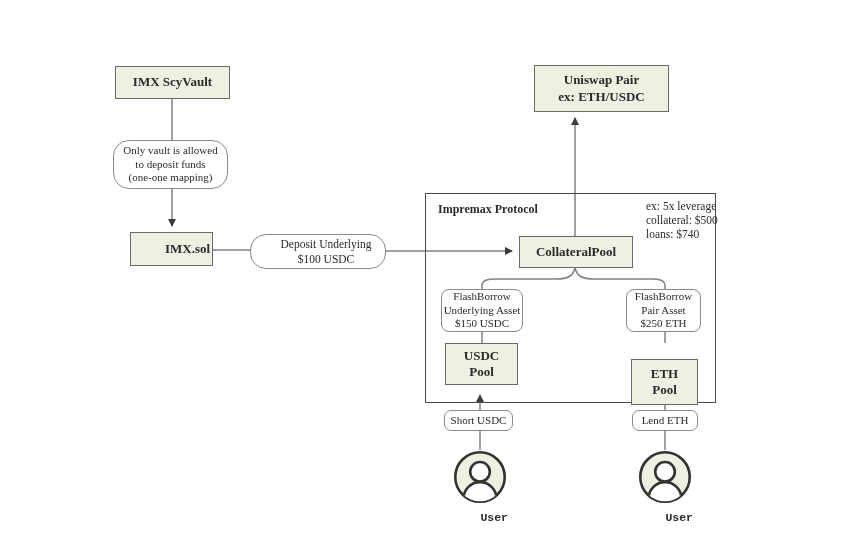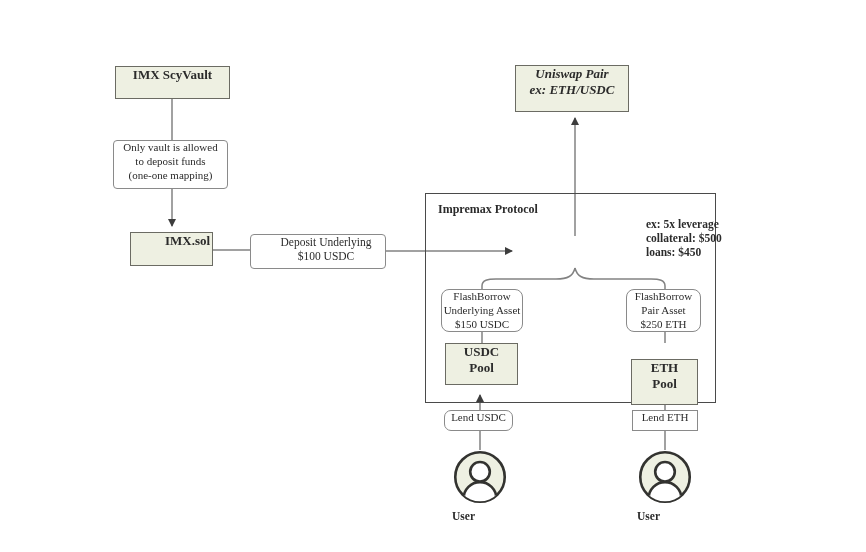--- a/index.html
+++ b/index.html
@@ -21,35 +21,35 @@
     left: 0; top: 0;
     width: 866px; height: 552px;
     z-index: 0;
   }
   .node {
     position: absolute;
     box-sizing: border-box;
     display: flex;
     flex-direction: column;
     align-items: center;
-    justify-content: flex-start;
+    justify-content: center;
     text-align: center;
     z-index: 2;
     line-height: 1.25;
   }
   .filled-box {
     background: #eef0e2;
     border: 1.6px solid #6b6b63;
     font-weight: bold;
     font-size: 13px;
   }
   .note {
     background: #ffffff;
     border: 1.3px solid #8a8a8a;
-    border-radius: 4px;
+    border-radius: 16px;
     font-size: 11.5px;
   }
   .container-box {
     position: absolute;
     box-sizing: border-box;
     background: transparent;
     border: 1.6px solid #4a4a4a;
     z-index: 1;
   }
   .container-title {
@@ -64,22 +64,23 @@
     font-size: 11.5px;
     text-align: left;
     z-index: 2;
     line-height: 1.22;
     white-space: nowrap;
   }
   .user-node {
     position: absolute;
     display: flex;
     flex-direction: column;
-    align-items: flex-start;
-    z-index: 2;
+    align-items: flex-end;
+    z-index: 2;
+    font-family: Liberation Mono, monospace;
   }
   .user-label {
     font-weight: bold;
     font-size: 11.5px;
     margin-top: 1px;
   }
   .small-note { font-size: 11px; }
 </style>
 </head>
 <body>
@@ -114,24 +115,24 @@
 
       <path d="M665 410 V395" marker-end="url(#arrow)"></path>
 
       <path d="M480 450 V431"></path>
       <path d="M665 450 V431"></path>
     </g>
   </svg>
 
   <div class="container-box" style="left:425px; top:193px; width:291px; height:210px;"></div>
   <div class="container-title" style="left:438px; top:202px;">Impremax Protocol</div>
-  <div class="container-note" style="left:646px; top:217px;font-weight:bold;">
+  <div class="container-note" style="left:646px; top:199px;">
     <div>ex: 5x leverage</div>
     <div>collateral: $500</div>
-    <div>loans: $450</div>
+    <div>loans: $740</div>
   </div>
 
   <div class="node filled-box" style="left:115px; top:66px; width:115px; height:33px;">
     <div>IMX ScyVault</div>
   </div>
 
   <div class="node note small-note" style="left:113px; top:140px; width:115px; height:49px;">
     <div>Only vault is allowed</div>
     <div>to deposit funds</div>
     <div>(one-one mapping)</div>
@@ -139,26 +140,29 @@
 
   <div class="node filled-box" style="left:130px; top:232px; width:83px; height:34px;padding-left:32px;">
     <div>IMX.sol</div>
   </div>
 
   <div class="node note" style="left:250px; top:234px; width:136px; height:35px;padding-left:16px;">
     <div>Deposit Underlying</div>
     <div>$100 USDC</div>
   </div>
 
-  <div class="node filled-box" style="left:515px; top:65px; width:114px; height:47px;font-style:italic;">
+  <div class="node filled-box" style="left:534px; top:65px; width:135px; height:47px;">
     <div>Uniswap Pair</div>
     <div>ex: ETH/USDC</div>
   </div>
 
 
+  <div class="node filled-box" style="left:519px; top:236px; width:114px; height:32px;">
+    <div>CollateralPool</div>
+  </div>
 
   <div class="node note small-note" style="left:441px; top:289px; width:82px; height:43px; border-radius:8px;">
     <div>FlashBorrow</div>
     <div>Underlying Asset</div>
     <div>$150 USDC</div>
   </div>
 
   <div class="node note small-note" style="left:626px; top:289px; width:75px; height:43px; border-radius:8px;">
     <div>FlashBorrow</div>
     <div>Pair Asset</div>
@@ -169,24 +173,24 @@
     <div>USDC</div>
     <div>Pool</div>
   </div>
 
   <div class="node filled-box" style="left:631px; top:359px; width:67px; height:46px;">
     <div>ETH</div>
     <div>Pool</div>
   </div>
 
   <div class="node note small-note" style="left:444px; top:410px; width:69px; height:21px; border-radius:7px;">
-    <div>Lend USDC</div>
-  </div>
-
-  <div class="node note small-note" style="left:632px; top:410px; width:66px; height:21px; border-radius:0;">
+    <div>Short USDC</div>
+  </div>
+
+  <div class="node note small-note" style="left:632px; top:410px; width:66px; height:21px; border-radius:7px;">
     <div>Lend ETH</div>
   </div>
 
   <div class="user-node" style="left:452px; top:449px; width:56px;">
     <span>
       <svg width="56" height="56" viewBox="0 0 60 60" xmlns="http://www.w3.org/2000/svg">
         <defs>
           <clipPath id="uclipL">
               <circle cx="30" cy="30" r="26"></circle>
             </clipPath>

